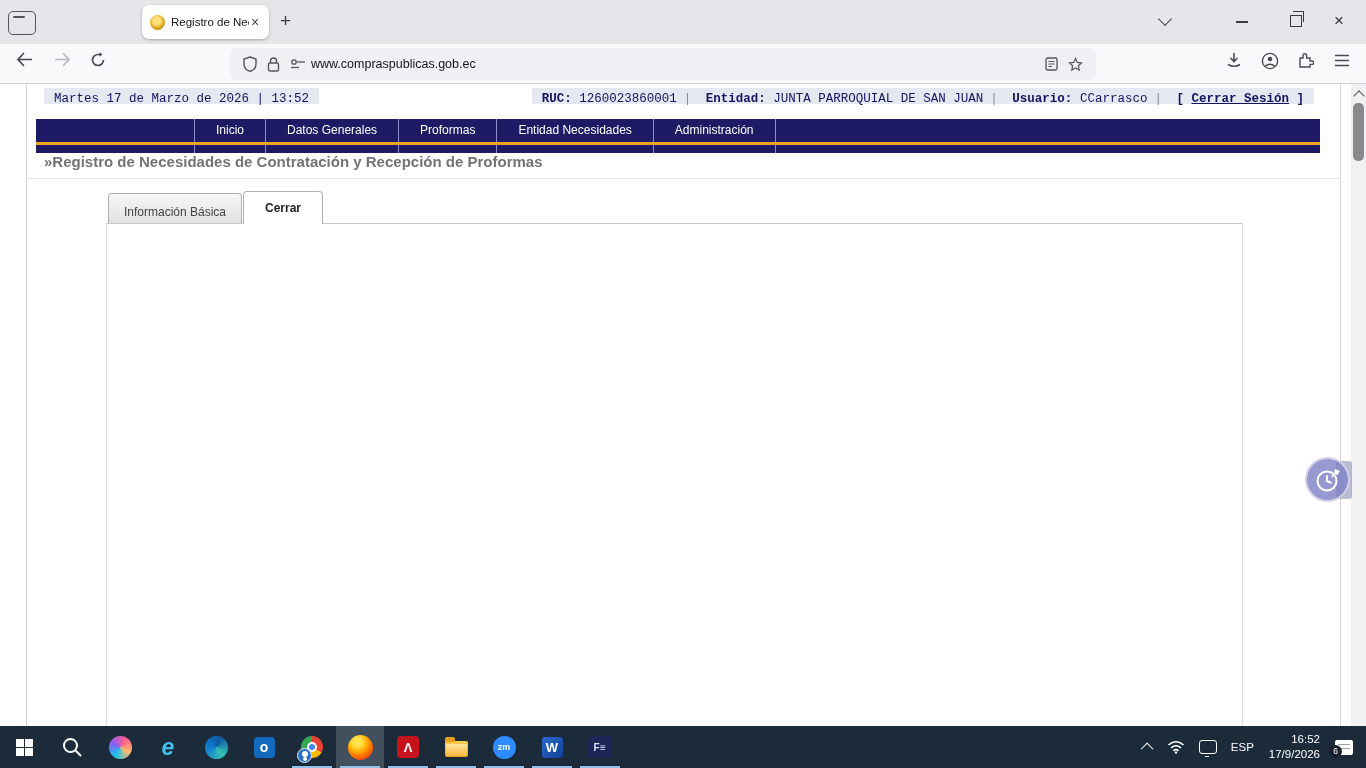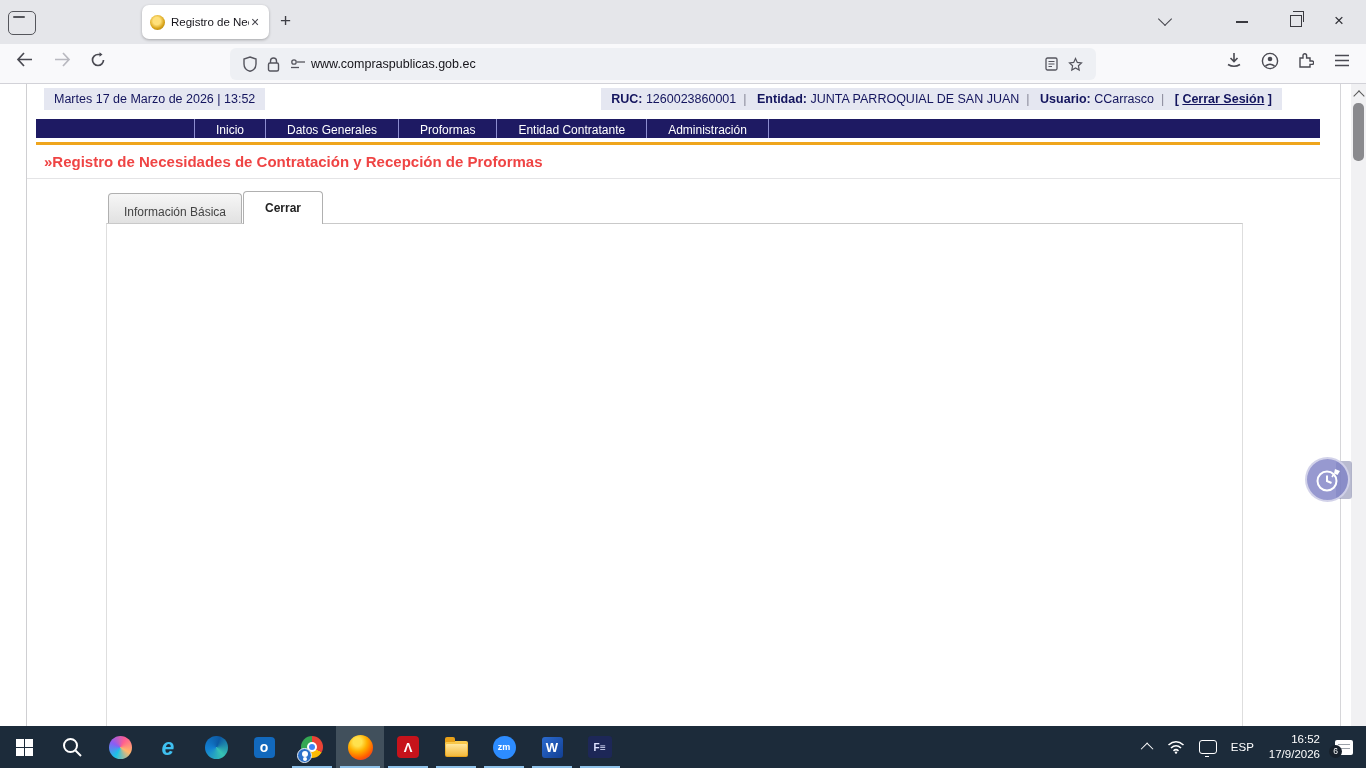--- a/index.html
+++ b/index.html
@@ -28,34 +28,34 @@
   #toolbar{left:0;top:44px;width:1366px;height:40px;background:#f9f9fb;border-bottom:1px solid #d2d2d8;box-sizing:border-box;}
   .ticon{position:absolute;top:52px;}
   #urlbar{left:230px;top:48px;width:866px;height:32px;background:#eef0f4;border-radius:6px;display:flex;align-items:center;padding:0 8px;box-sizing:border-box;}
   .urldomain{font-size:12.5px;color:#15141a;}
   .urlpath{font-size:12.5px;color:#75757e;white-space:nowrap;overflow:hidden;max-width:560px;}
   .uicon{margin:0 5px;flex:0 0 auto;display:flex;}
 
   
   #pageL{left:26px;top:84px;width:1px;height:642px;background:#cfcfd2;}
   #pageR{left:1340px;top:84px;width:1px;height:642px;background:#d6d6d9;}
-  .chip{top:88px;height:22px;background:#e5e7f1;color:#14155e;font-size:12.5px;line-height:22px;padding:0 10px;white-space:nowrap;}
+  .chip{top:88px;height:16px;background:#e5e7f1;color:#14155e;font-size:12.5px;line-height:22px;padding:0 10px;white-space:nowrap;font-family:Liberation Mono, monospace;}
   #chipdate{left:44px;}
-  #chipuser{right:84px;}
+  #chipuser{right:52px;}
   .blb{font-weight:bold;}
   .sep{color:#8a8a9a;margin:0 7px;}
   #logout{font-weight:bold;}
   #logout u{text-decoration:underline;}
 
-  #navbar{left:36px;top:119px;width:1284px;height:19px;background:#1e1a63;display:flex;padding-left:158px;box-sizing:border-box;}
+  #navbar{left:36px;top:119px;width:1284px;height:34px;background:#1e1a63;display:flex;padding-left:158px;box-sizing:border-box;}
   .navitem{color:#fff;font-size:12px;line-height:23px;padding:0 21px;border-right:1px solid #8d8dd0;}
   .navitem:first-child{border-left:1px solid #8d8dd0;}
   #yellowbar{left:36px;top:142px;width:1284px;height:3px;background:#efa51d;}
 
-  #ptitle{left:44px;top:153px;font-size:15px;font-weight:bold;color:#ef4444;}
+  #ptitle{left:44px;top:153px;font-size:15px;font-weight:bold;color:#737373;}
   #titlerule{left:27px;top:178px;width:1313px;height:1px;background:#e4e4e6;}
 
   .ptab{top:193px;height:36px;font-size:12px;display:flex;align-items:center;justify-content:center;
         border:1px solid #b0b0b0;border-bottom:none;border-radius:4px 4px 0 0;box-sizing:border-box;}
   #tabinfo{left:108px;width:134px;background:linear-gradient(#f6f6f6,#dddddd);color:#444;}
   #tabdet{left:243px;width:80px;top:191px;height:33px;background:#fff;font-weight:bold;color:#222;z-index:3;}
   #panel{left:106px;top:223px;width:1137px;height:503px;background:#fff;border-top:1px solid #c9c9c9;
          border-left:1px solid #dedede;border-right:1px solid #dedede;box-sizing:border-box;z-index:1;}
 
   .h2{font-size:17px;font-weight:bold;color:#1b5fa6;}
@@ -263,21 +263,21 @@
     <span>JUNTA PARROQUIAL DE SAN JUAN</span><span class="sep">|</span>
     <span class="blb">Usuario:</span>
     <span>CCarrasco</span><span class="sep">|</span>
     <span id="logout"><span>[ </span><u>Cerrar Sesión</u><span> ]</span></span>
   </div>
 
   <div class="abs" id="navbar">
     <div class="navitem">Inicio</div>
     <div class="navitem">Datos Generales</div>
     <div class="navitem">Proformas</div>
-    <div class="navitem">Entidad Contratante</div>
+    <div class="navitem">Entidad Necesidades</div>
     <div class="navitem">Administración</div>
   </div>
   <div class="abs" id="yellowbar"></div>
 
   <div class="abs" id="ptitle">»Registro de Necesidades de Contratación y Recepción de Proformas</div>
   <div class="abs" id="titlerule"></div>
 
   <div class="abs ptab" id="tabinfo">Información Básica</div>
   <div class="abs ptab" id="tabdet">Cerrar</div>
   <div class="abs" id="panel"></div>

